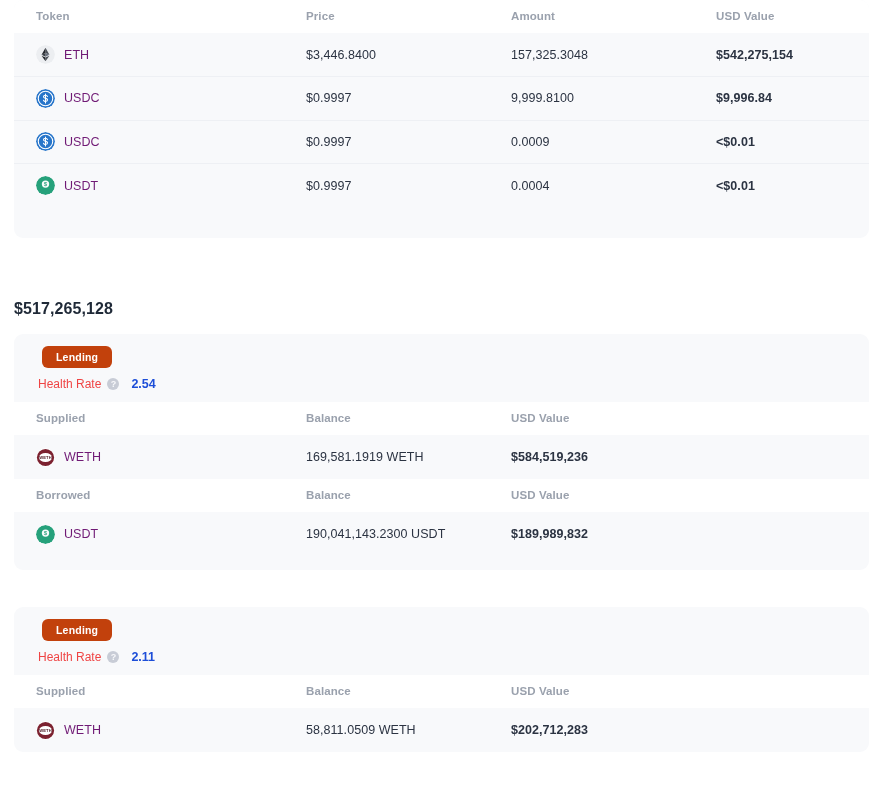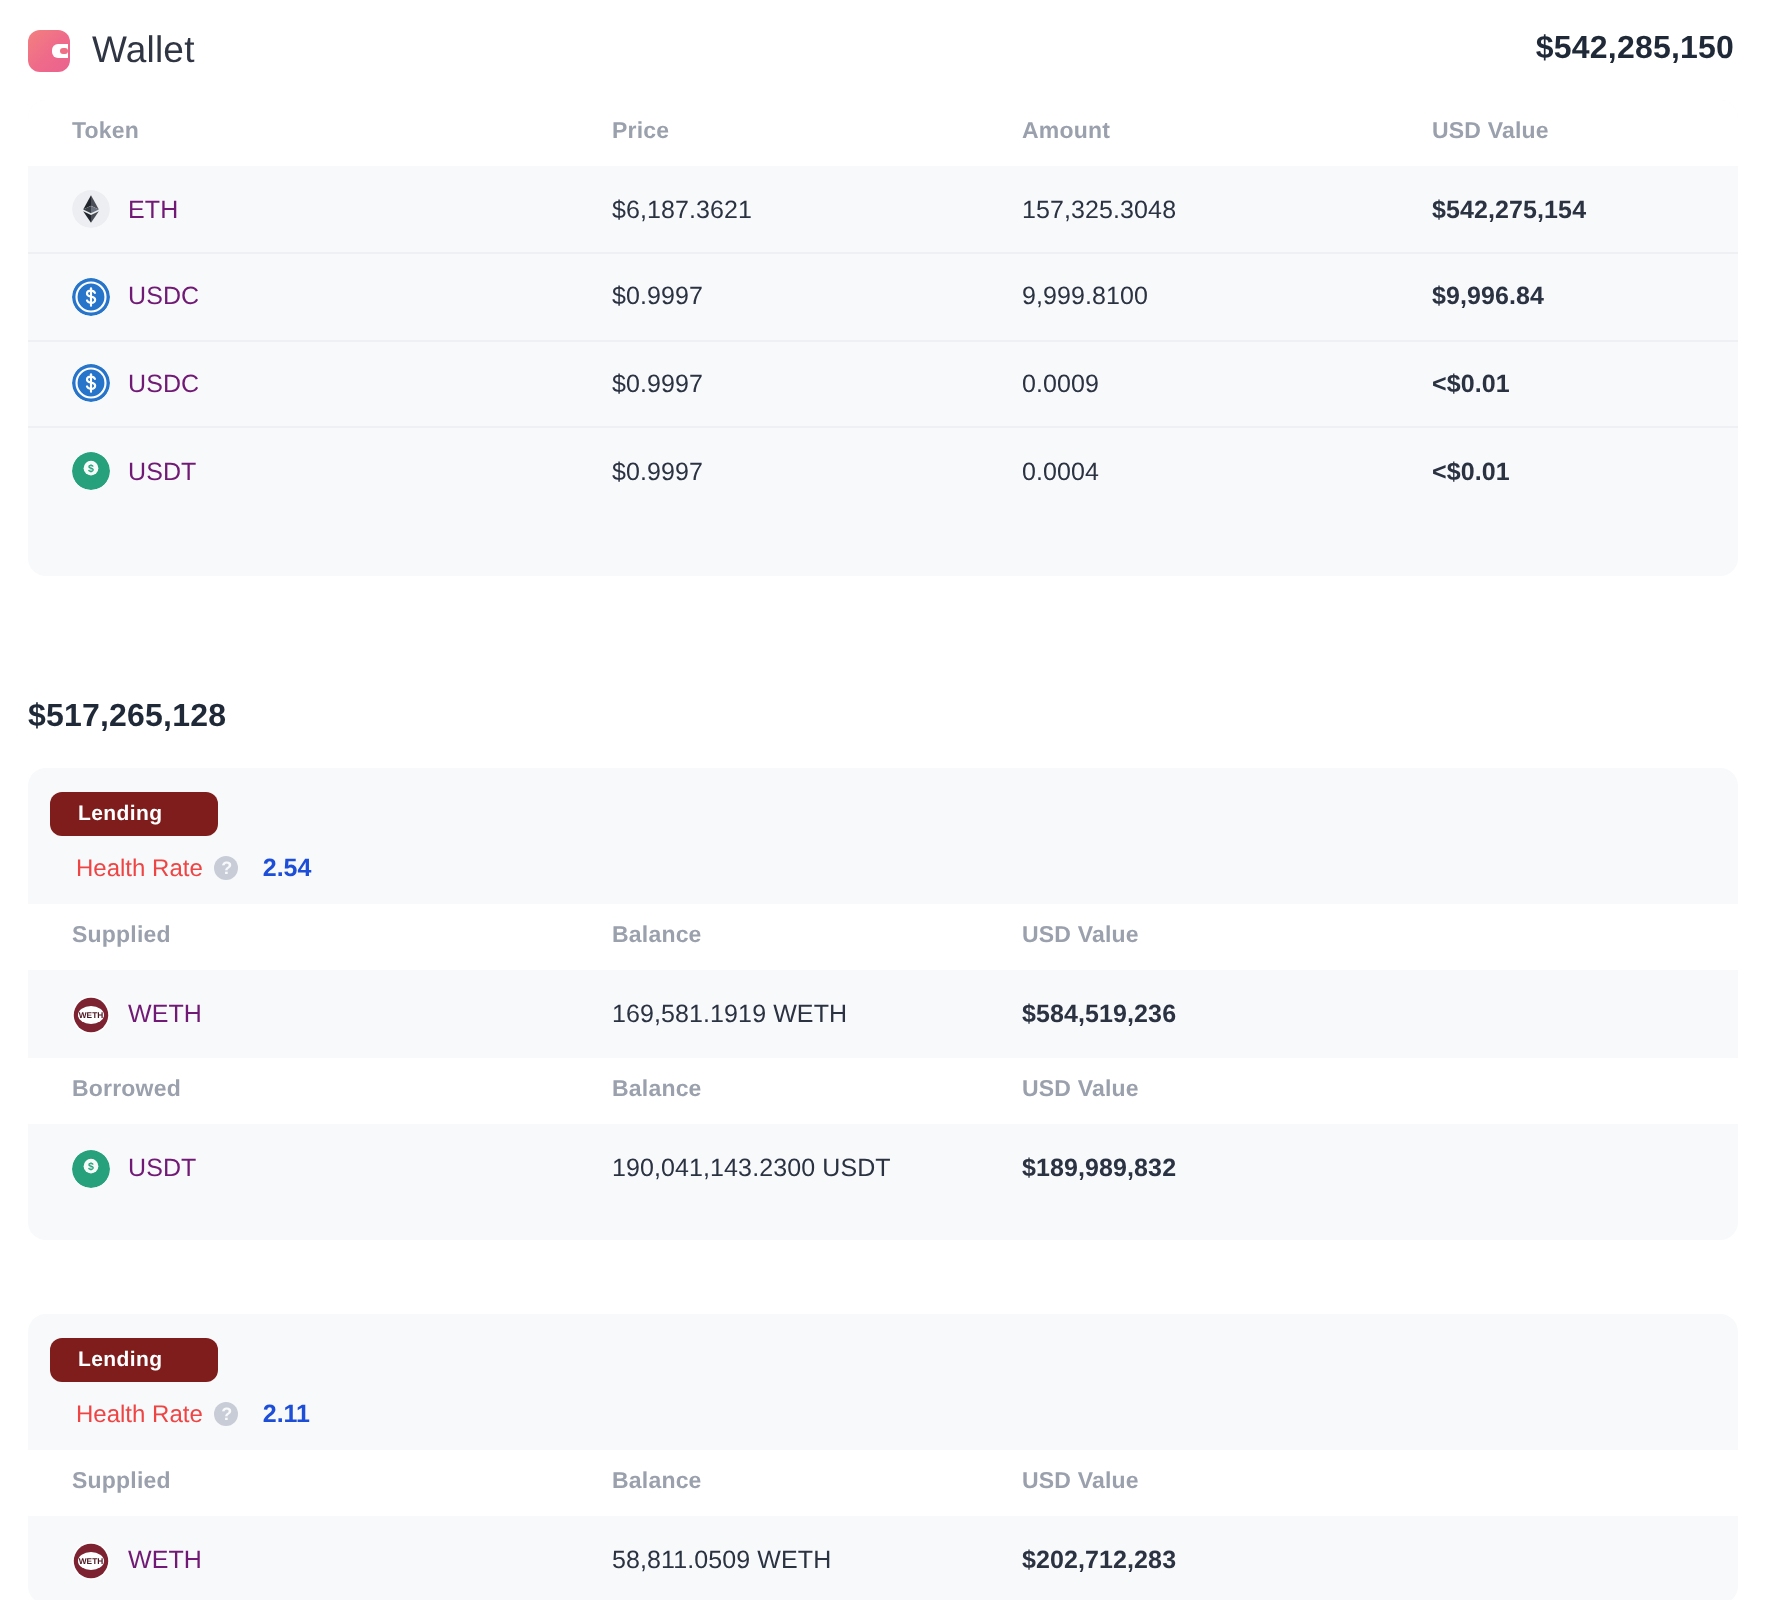--- a/index.html
+++ b/index.html
@@ -105,28 +105,28 @@
 
   
   .wallet-card .tbl tbody td { height: 43.5px; }
   .wallet-card .tbl tbody tr:last-child td { padding-bottom: 0; }
   .wallet-pad { height: 31px; }
 
   
   .lending-head { padding: 12px 0 0 0; }
   .badge {
     display: inline-block;
-    background: #7f1d1d;
+    background: #c2410c;
     color: #ffffff;
     font-size: 10.5px;
     font-weight: 700;
     letter-spacing: .2px;
-    padding: 5px 28px 5px 14px;
+    padding: 5px 14px 5px 14px;
     border-radius: 6px;
-    margin-left: 11px;
+    margin-left: 28px;
   }
   .health {
     display: flex; align-items: center; gap: 6px;
     padding: 9px 0 11px 24px;
   }
   .health-label { font-size: 12px; color: #ef4444; }
   .health-help {
     width: 12px; height: 12px; border-radius: 50%;
     background: #c8ccd6; color: #f8f9fb;
     font-size: 9px; line-height: 12px; text-align: center;
@@ -135,27 +135,20 @@
   .health-value { font-size: 12.5px; font-weight: 700; color: #1d4ed8; margin-left: 6px; }
 
   .sub-table + .sub-table { margin-top: 0; }
   .gap-between { height: 46px; }
 </style>
 </head>
 <body>
 
 <div class="page">
 
-  <div class="section-head">
-    <div class="left">
-      <span class="ic ic-wallet"></span>
-      <span class="section-title">Wallet</span>
-    </div>
-    <span class="section-total">$542,285,150</span>
-  </div>
 
   <div class="card wallet-card">
     <table class="tbl">
       <colgroup>
           <col class="col-a">
           <col class="col-b">
           <col class="col-b">
           <col class="col-c">
         </colgroup>
       <thead>
@@ -176,21 +169,21 @@
                 <path d="M16 4.5 L16 13.3 L22.6 16.4 Z" fill="#4a4f57"></path>
                 <path d="M16 4.5 L9.4 16.4 L16 13.3 Z" fill="#22262c"></path>
                 <path d="M16 21.1 L16 27.5 L22.6 17.9 Z" fill="#4a4f57"></path>
                 <path d="M16 27.5 L16 21.1 L9.4 17.9 Z" fill="#22262c"></path>
                 <path d="M16 19.6 L22.6 16.4 L16 13.4 Z" fill="#6b7280"></path>
                 <path d="M9.4 16.4 L16 19.6 L16 13.4 Z" fill="#3b4047"></path>
               </svg>
               <span class="token-name">ETH</span>
             </span>
           </td>
-          <td>$6,187.3621</td>
+          <td>$3,446.8400</td>
           <td>157,325.3048</td>
           <td class="right">$542,275,154</td>
         </tr>
 
         <tr>
           <td>
             <span class="token-cell">
               <svg class="coin" viewBox="0 0 32 32">
                 <circle cx="16" cy="16" r="16" fill="#2775ca"></circle>
                 <circle cx="16" cy="16" r="12.2" fill="none" stroke="#ffffff" stroke-width="1.8"></circle>

